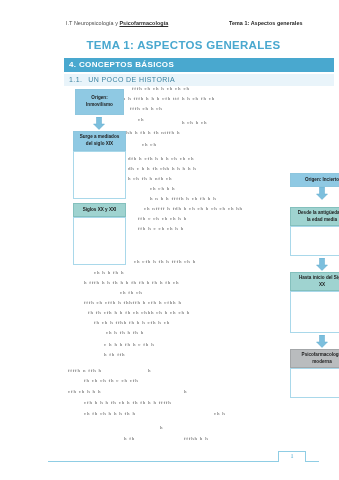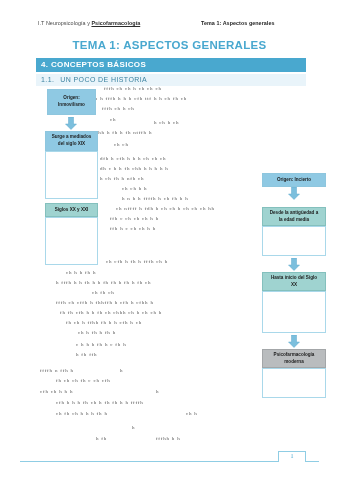--- a/index.html
+++ b/index.html
@@ -11,20 +11,21 @@
     width: 339px;
     height: 480px;
     overflow: hidden;
     font-family: "Liberation Sans", sans-serif;
     position: relative;
   }
   #page {
     position: absolute;
     inset: 0;
     background: #ffffff;
+    margin-left: 28px;
   }
 
   
   .doc-header {
     position: absolute;
     top: 20px;
     left: 38px;
     right: 20px;
     height: 12px;
     font-size: 5.4px;

